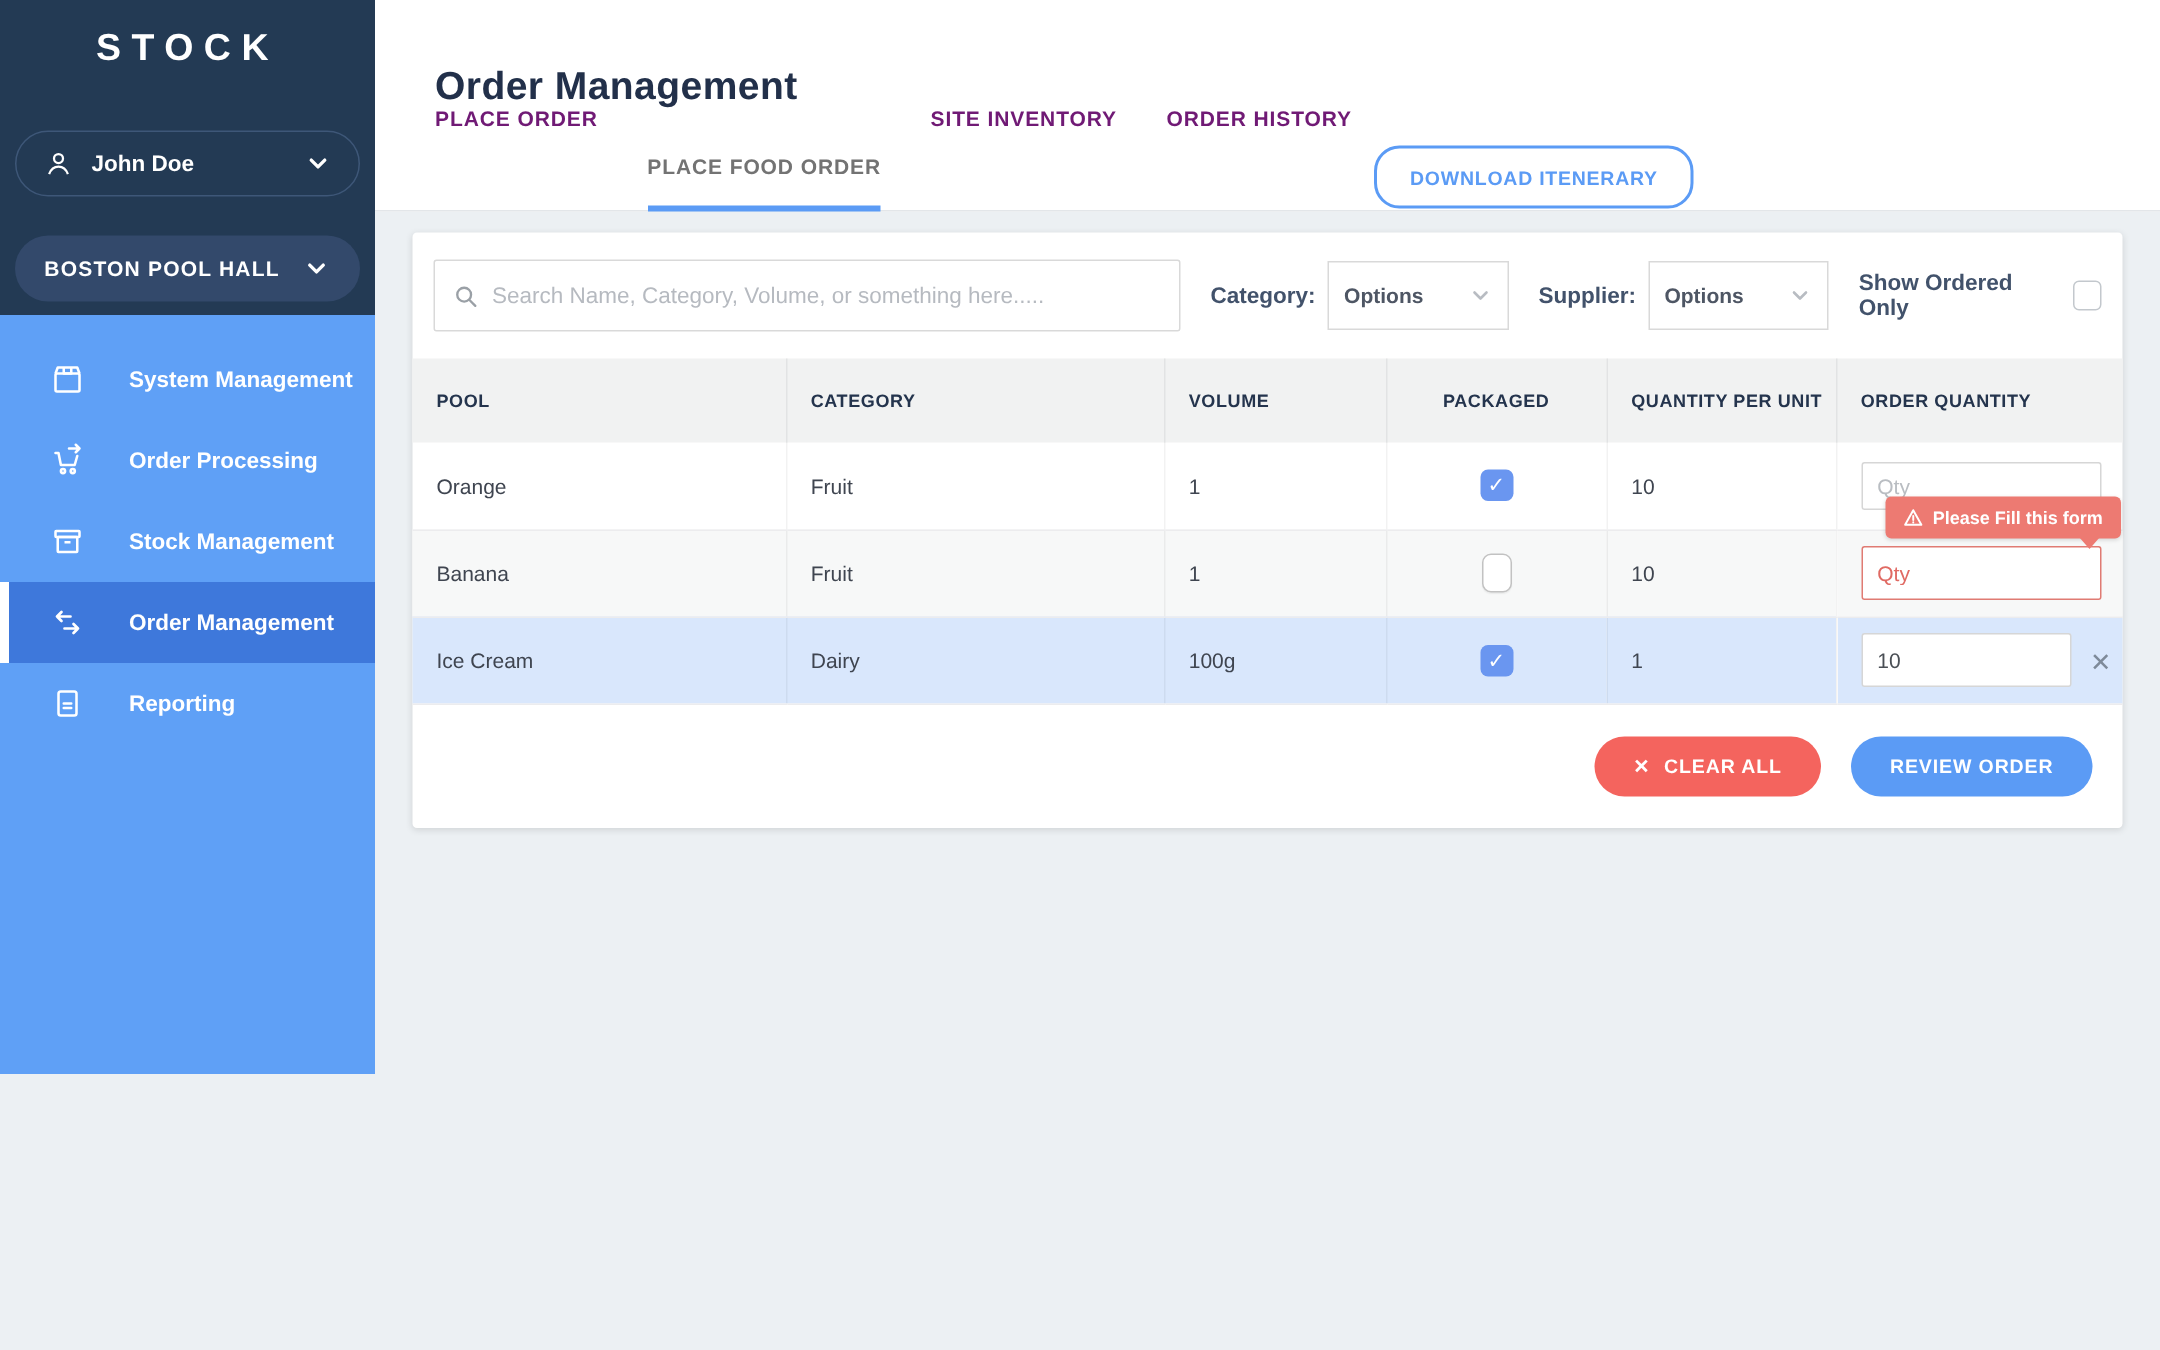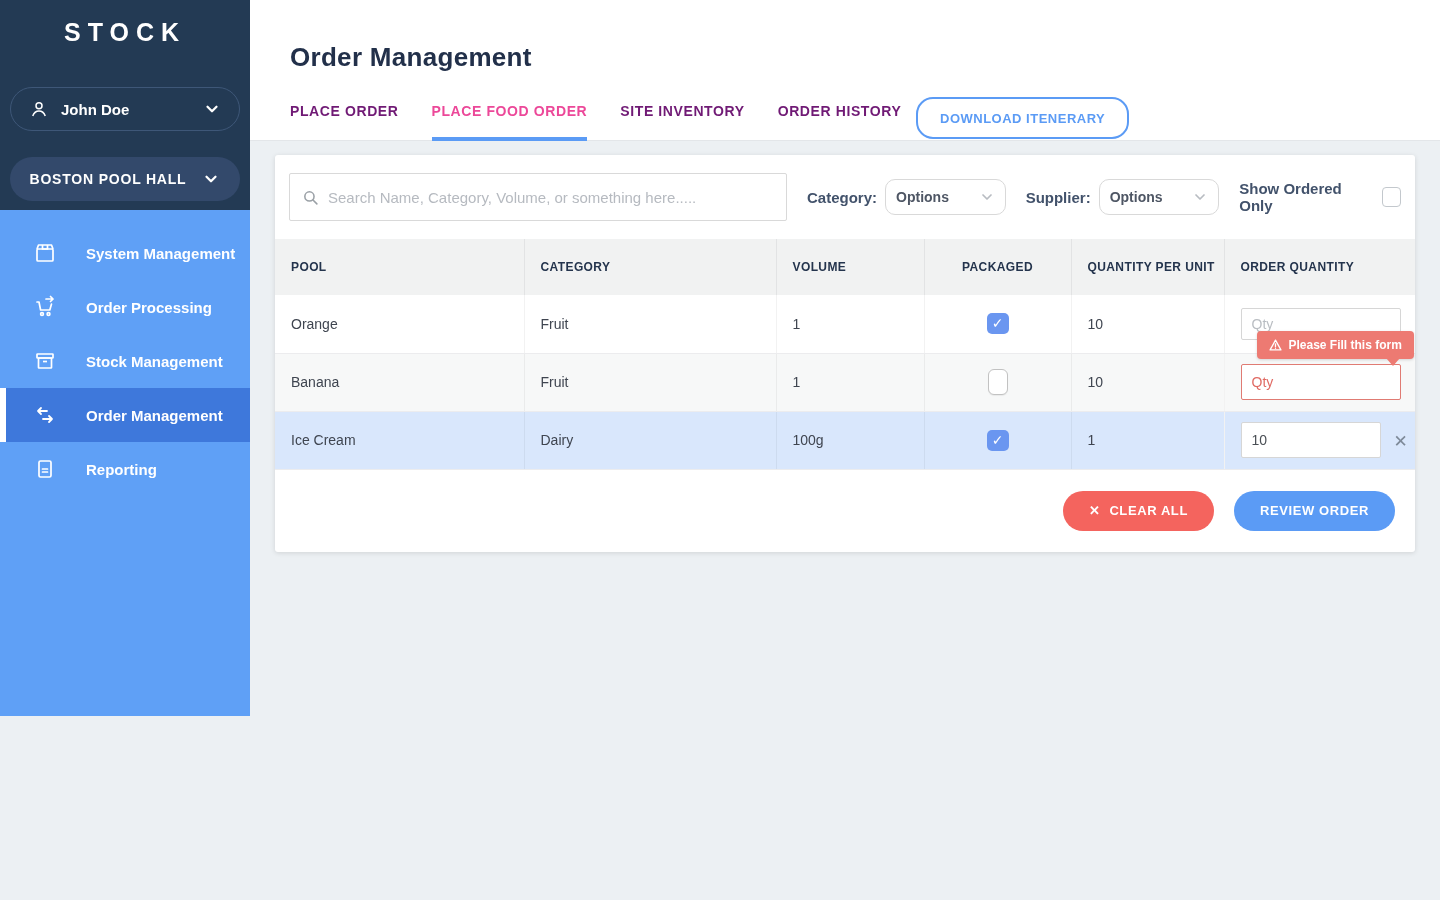--- a/index.html
+++ b/index.html
@@ -22,36 +22,36 @@
   .nav-item .label { font-size:15px; font-weight:bold; margin-left:29px; }
   .nav-item.active { background:#3E78DB; }
   .nav-item.active::before { content:""; position:absolute; left:0; top:0; bottom:0; width:6px; background:#fff; }
 
   
   .main { flex:1; display:flex; flex-direction:column; }
   .main-header { background:#fff; height:141px; position:relative; border-bottom:1px solid #E3E6E9; }
   .page-title { position:absolute; left:40px; top:42px; font-size:26px; font-weight:600; color:#22304A; letter-spacing:0.3px; }
   .tabs { position:absolute; left:40px; bottom:-1px; display:flex; }
   .tab { font-size:14px; font-weight:bold; letter-spacing:0.6px; color:#701a75; padding-bottom:22px; margin-right:33px; cursor:pointer; position:relative; }
-  .tab.active { color:#ec4899; }
+  .tab.active { color:#737373;margin-top:32px; }
   .tab.active::after { content:""; position:absolute; left:0; right:0; bottom:0; height:4px; background:#5B9BF5; }
   .download-btn { position:absolute; left:666px; top:97px; height:42px; padding:0 22px; border:2px solid #5B9BF5;
     border-radius:17px; background:#fff; color:#5B9BF5; font-size:13px; font-weight:bold; letter-spacing:0.5px;
     font-family:"Liberation Sans", sans-serif; cursor:pointer; }
 
   .content { flex:1; background:#ECF0F3; padding:14px 25px; }
   .card { background:#fff; width:1140px; border-radius:3px; box-shadow:0 1px 5px rgba(0,0,0,0.12); }
 
   
   .filter-bar { height:84px; display:flex; align-items:center; padding:0 14px; }
   .search-box { width:524px; height:48px; border:1px solid #D9D9D9; border-radius:2px; display:flex; align-items:center; padding:0 12px; gap:9px; }
   .search-box input { border:none; outline:none; flex:1; font-size:15px; color:#444; font-family:"Liberation Sans", sans-serif; }
   .search-box input::placeholder { color:#B6BAC0; }
   .filter-label { font-size:15px; font-weight:bold; color:#42526B; margin-left:20px; }
-  .select { width:126px; height:36px; border:1px solid #D9D9D9; border-radius:10px; display:flex; align-items:center;
+  .select { width:126px; height:46px; border:1px solid #D9D9D9; border-radius:0; display:flex; align-items:center;
     justify-content:space-between; padding:0 10px; margin-left:8px; cursor:pointer; }
   .select .value { font-size:14px; font-weight:bold; color:#4E5664; }
   .check { width:20px; height:20px; border:1px solid #C3C8CD; border-radius:4px; background:#fff; cursor:pointer; }
   .show-ordered { margin-left:10px; }
 
   
   table { width:100%; border-collapse:collapse; table-layout:fixed; }
   thead th { height:56px; background:#F1F2F2; font-size:12px; font-weight:bold; color:#24344D; letter-spacing:0.4px;
     text-align:left; padding-left:16px; border-left:1px solid #E2E3E4; }
   thead th:first-child { border-left:none; }

